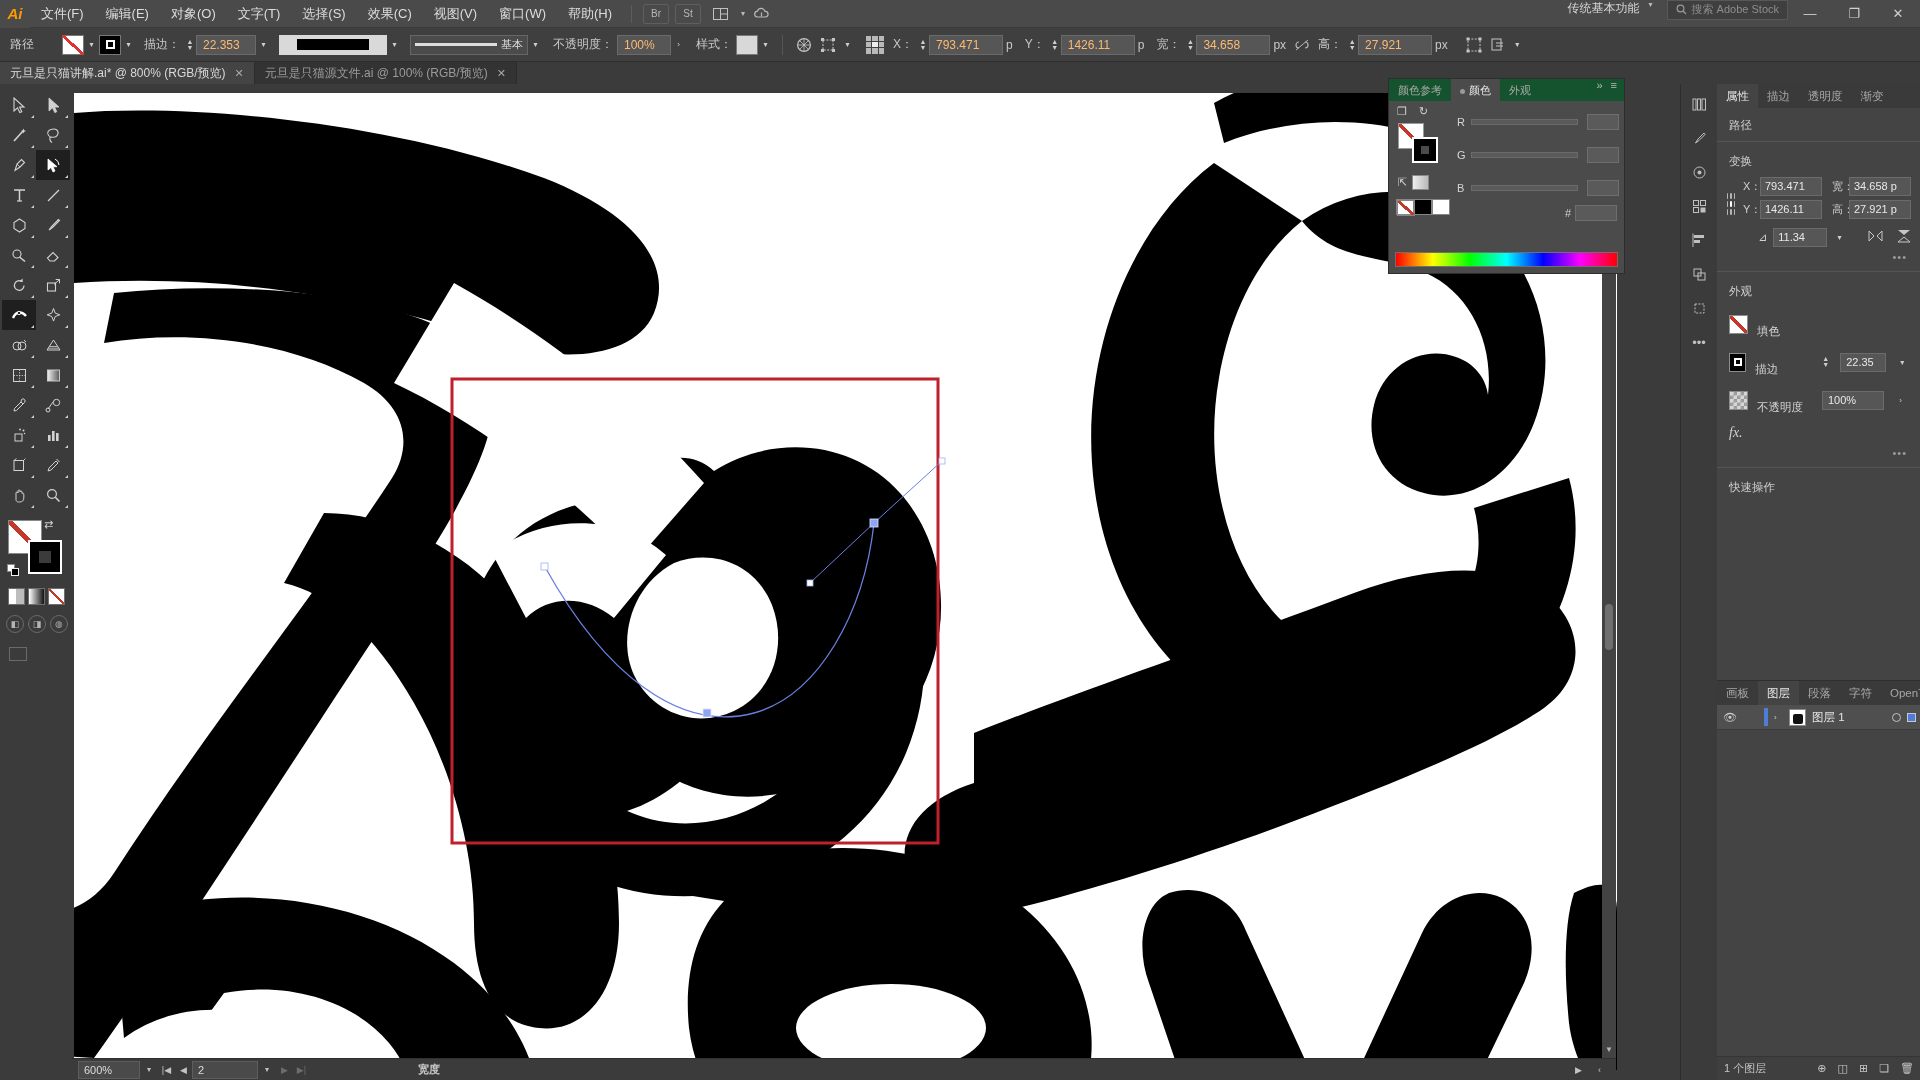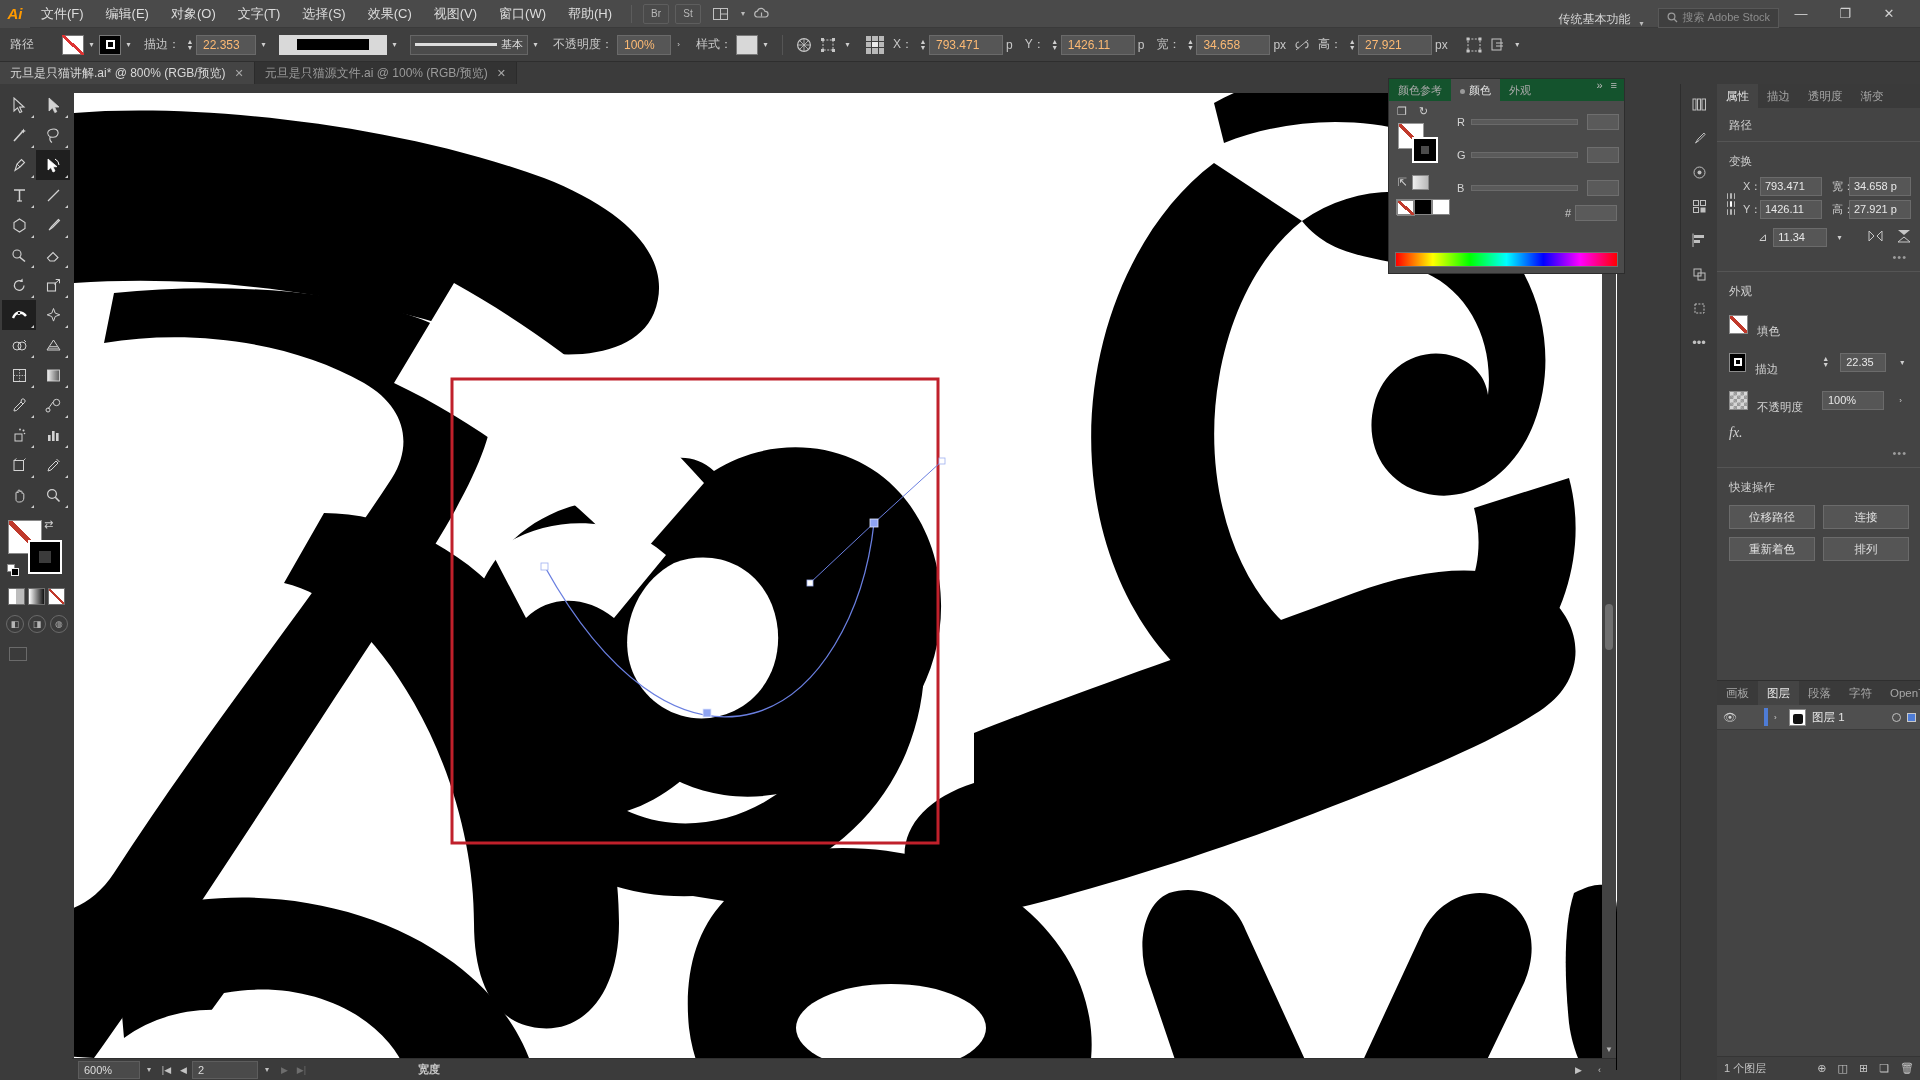--- a/index.html
+++ b/index.html
@@ -28,21 +28,21 @@
     padding:0 11px; height:28px; line-height:28px; font-size:13px; color:#ddd;
     white-space:nowrap; cursor:default;
   }
   .menubar-sep { width:1px; height:18px; background:#5c5c5c; margin:0 8px; }
   .mb-icon {
     width:26px; height:20px; margin:0 3px; display:flex;align-items:center;justify-content:center;
     font-size:10px; color:#b8b8b8; border:1px solid #5e5e5e; border-radius:2px;
   }
   .mb-icon.nb { border:none; }
   .menubar-right {
-    margin-left:auto; display:flex; align-items:flex-end; height:28px; padding-right:9px;
+    margin-left:auto; display:flex; align-items:flex-start; height:28px; padding-right:0;
   }
   .ws-label { font-size:12px; color:#d6d6d6; padding:0 4px; }
   .caret { font-size:8px; color:#bbb; margin-left:5px; }
   .stock-search {
     display:flex;align-items:center;gap:5px;
     background:#3f3f3f; border:1px solid #585858; border-radius:0;
     height:20px; padding:0 8px; margin-left:14px; color:#8d8d8d; font-size:11px;
   }
   .wbtn {
     width:44px; height:28px; display:flex;align-items:center;justify-content:center;
@@ -970,26 +970,20 @@
           <span class="ap-sw checker"></span>
           <span class="ap-lab">不透明度</span>
           <span class="ap-in wide">100%</span>
           <span class="dd-arrow">›</span>
         </div>
         <div class="fx-row">fx.</div>
         <div class="more-dots">•••</div>
         <div class="hr"></div>
 
         <div class="sect-title">快速操作</div>
-        <div class="qa-grid">
-          <div class="qa-btn">位移路径</div>
-          <div class="qa-btn">连接</div>
-          <div class="qa-btn">重新着色</div>
-          <div class="qa-btn">排列</div>
-        </div>
       </div>
 
       <div style="position:absolute;left:0;bottom:0;width:204px;height:400px;background:#444;border-top:1px solid #2f2f2f">
         <div class="panel-tabs">
           <div class="panel-tab">画板</div>
           <div class="panel-tab active">图层</div>
           <div class="panel-tab">段落</div>
           <div class="panel-tab">字符</div>
           <div class="panel-tab">OpenTyp</div>
 

